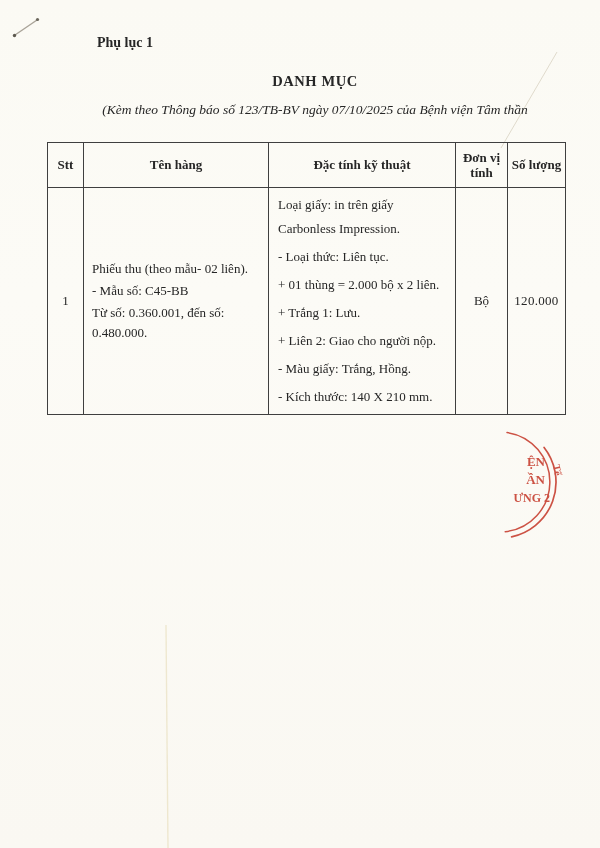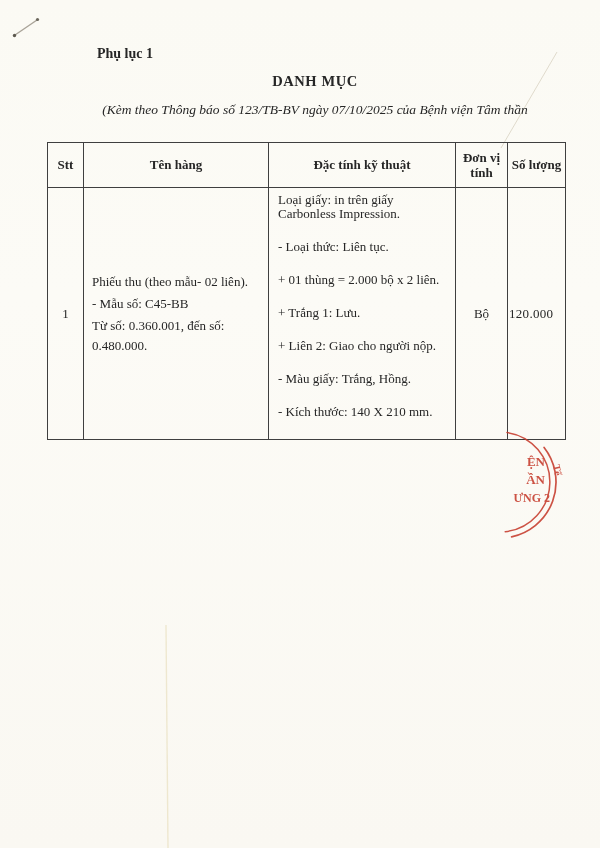--- a/index.html
+++ b/index.html
@@ -9,21 +9,21 @@
     height: 848px;
     background: linear-gradient(180deg, #fbfaf4 0%, #fcfbf6 35%, #faf8f2 100%);
     overflow: hidden;
     font-family: "Liberation Serif", "DejaVu Serif", serif;
     color: #262626;
   }
 
   .appendix-label {
     position: absolute;
     left: 97px;
-    top: 46px;
+    top: 35px;
     font-weight: bold;
     font-size: 14px;
   }
   .doc-title {
     position: absolute;
     left: 40px;
     width: 550px;
     top: 73px;
     text-align: center;
     font-weight: bold;
@@ -66,24 +66,24 @@
   table.items tbody td {
     font-size: 13px;
     height: 197px;
     vertical-align: middle;
   }
   .cell-stt { text-align: center; }
   .cell-ten .wrap { padding: 0 4px 0 7px; }
   .cell-ten .cell-line { line-height: 20px; margin: 2px 0; }
   .cell-dac { vertical-align: top !important; }
   .cell-dac .wrap { padding: 4px 4px 0 8px; }
-  .cell-dac .cell-line { line-height: 14px; margin: 19px 0; }
+  .cell-dac .cell-line { line-height: 24px; margin: 4px 0; }
   .cell-dac .cell-line:first-child { margin-top: 0; }
   .cell-don { text-align: center; }
-  .cell-so  { text-align: left; letter-spacing: 0.3px; }
+  .cell-so  { text-align: center; letter-spacing: 0.3px; }
 
   .artifacts, .stamp-svg {
     position: absolute;
     pointer-events: none;
   }
   .artifacts { left: 0; top: 0; }
   .stamp-svg { left: 440px; top: 420px; }
   .stamp-text {
     font-family: "Liberation Serif", "DejaVu Serif", serif;
     font-weight: bold;

